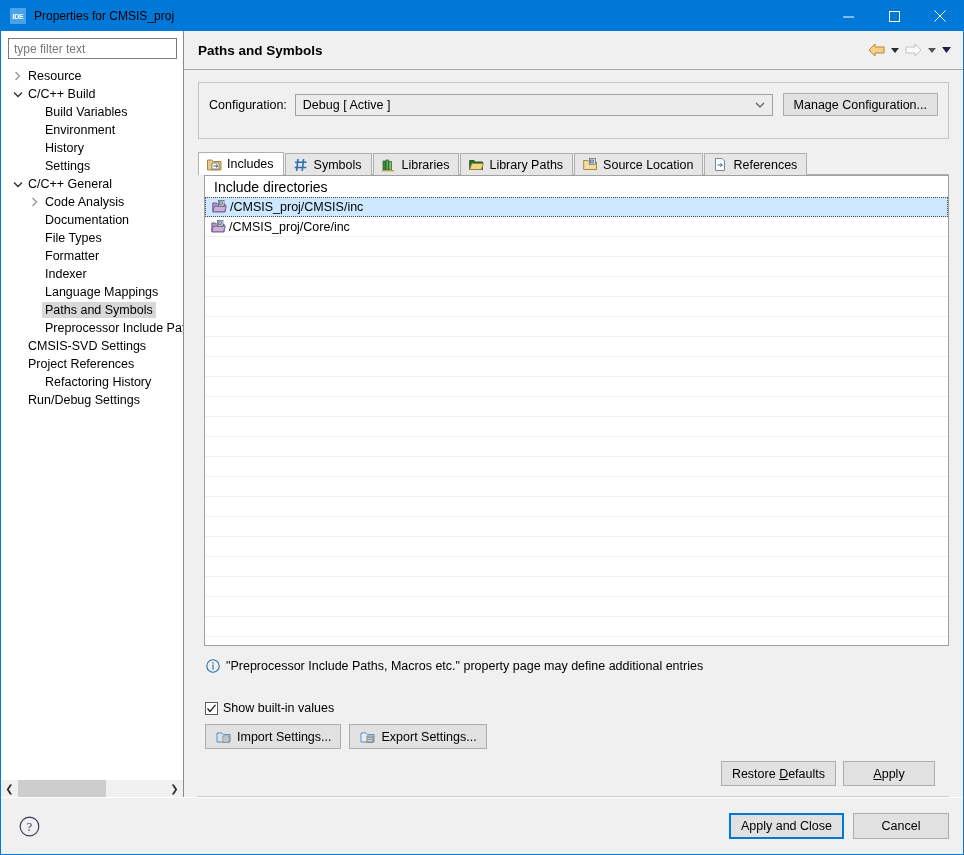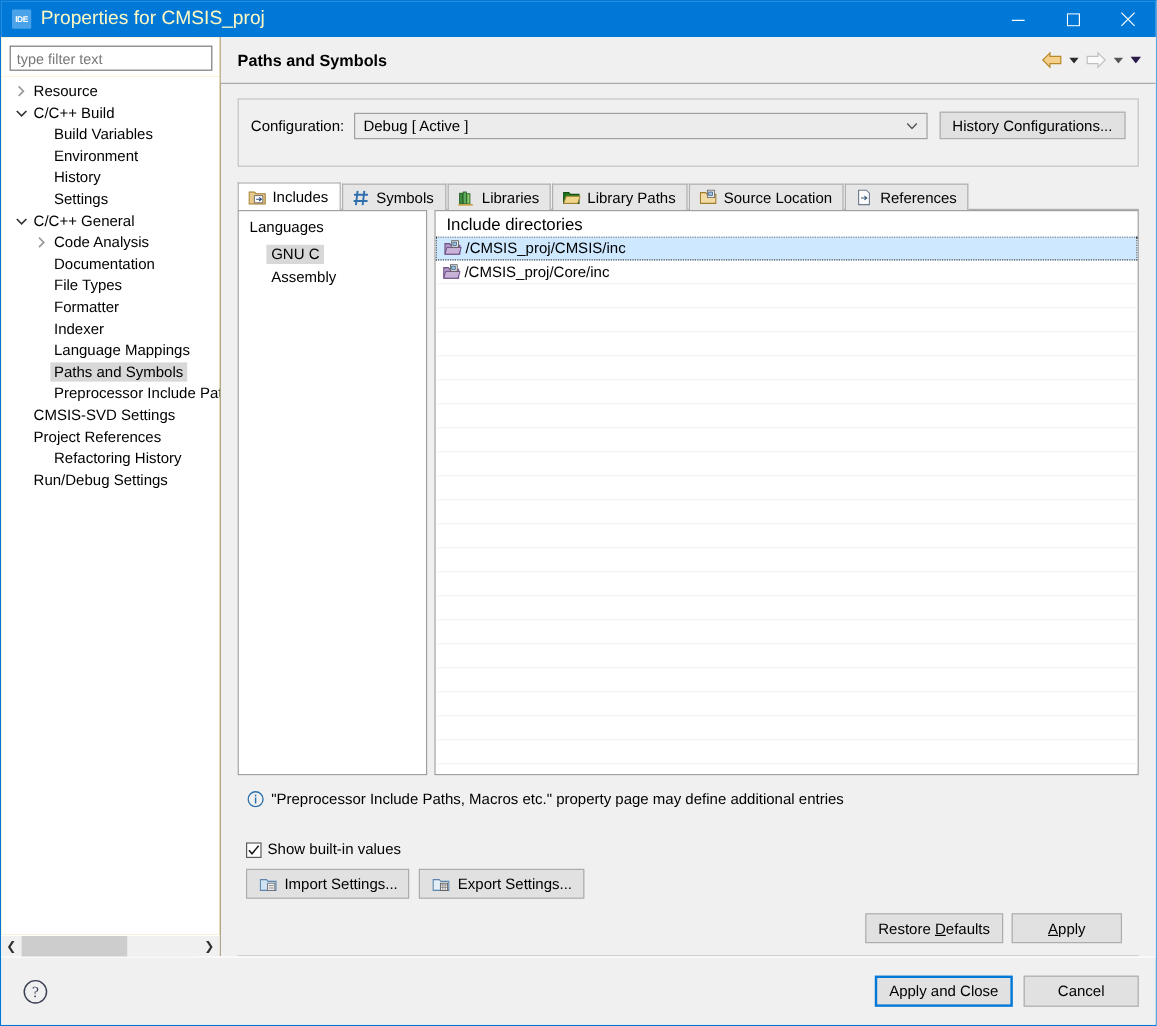--- a/index.html
+++ b/index.html
@@ -34,22 +34,22 @@
     width: 16px; height: 16px;
     margin-left: 9px; margin-right: 8px;
     background: #4aa3e8;
     border-radius: 1px;
     display: flex; align-items: center; justify-content: center;
     font-size: 7px; font-weight: bold; color: #ffffff;
     letter-spacing: -0.3px;
     font-family: "Liberation Sans", sans-serif;
   }
   .title-text {
-    font-size: 16px;
-    color: #fef9c3;
+    font-size: 12px;
+    color: #000000;
     flex: 1 1 auto;
   }
   .win-btns { display: flex; height: 30px; }
   .win-btn {
     width: 46px; height: 30px;
     display: flex; align-items: center; justify-content: center;
     color: #ffffff;
   }
   .win-btn svg { display: block; }
 
@@ -522,21 +522,21 @@
         <div class="config-group">
           <div class="config-label">Configuration:</div>
           <div class="combo">
             <div class="combo-val">Debug  [ Active ]</div>
             <div class="combo-caret">
               <svg width="10" height="6" viewBox="0 0 10 6">
                   <path d="M1 1 L5 5 L9 1" fill="none" stroke="#555" stroke-width="1.2"></path>
                 </svg>
             </div>
           </div>
-          <button class="btn manage-btn">History Configurations...</button>
+          <button class="btn manage-btn">Manage Configuration...</button>
         </div>
 
         <div class="tabstrip" id="tabstrip">
             <div class="tab active">
               <span class="tico">
                 <svg width="15" height="15" viewBox="0 0 15 15">
                   <path d="M0.5 3 L5 3 L6.5 4.5 L14 4.5 L14 13 L0.5 13 Z" fill="#e8c98c" stroke="#a07c2e" stroke-width="0.9"></path>
                   <path d="M5 6 L12 6 L12 12 L5 12 Z" fill="#fdfdfd" stroke="#5a5a5a" stroke-width="0.7"></path>
                   <path d="M6.5 9 L10.5 9 M9 7.5 L10.8 9 L9 10.5" stroke="#2a4a7a" stroke-width="0.9" fill="none"></path>
                 </svg>
@@ -586,31 +586,20 @@
                 <svg width="14" height="15" viewBox="0 0 14 15">
                   <path d="M2.5 1.5 L9 1.5 L11.5 4 L11.5 13.5 L2.5 13.5 Z" fill="#fbfbfb" stroke="#6a7a8a" stroke-width="0.9"></path>
                   <path d="M4.5 8 L9 8 M7.3 6.4 L9.4 8 L7.3 9.6" fill="none" stroke="#3a5a7a" stroke-width="0.9"></path>
                 </svg>
               </span>
               <span>References</span>
             </div>
           </div>
 
         <div class="panels-row">
-          <div class="panel-langs">
-            <div class="lang-head">Languages</div>
-            <div id="langlist">
-                <div class="lang-item selected">
-                  <span>GNU C</span>
-                </div>
-                <div class="lang-item">
-                  <span>Assembly</span>
-                </div>
-              </div>
-          </div>
 
           <div class="panel-inc">
             <div class="inc-head">Include directories</div>
             <div class="inc-list" id="inclist">
                 <div class="inc-row selected">
                   <span class="inc-ico">
                     <svg width="15" height="14" viewBox="0 0 15 14">
                       <path d="M0.8 3 L4.6 3 L5.9 4.4 L13.2 4.4 L13.2 11.8 L0.8 11.8 Z" fill="#b49ac8" stroke="#6b4f84" stroke-width="0.9"></path>
                       <path d="M2.4 6.2 L14.4 6.2 L12.6 11.8 L0.8 11.8 Z" fill="#c8b2d8" stroke="#6b4f84" stroke-width="0.8"></path>
                       <rect x="6.4" y="0.6" width="5.6" height="5.4" fill="#f2f2f2" stroke="#5a5a5a" stroke-width="0.7"></rect>

